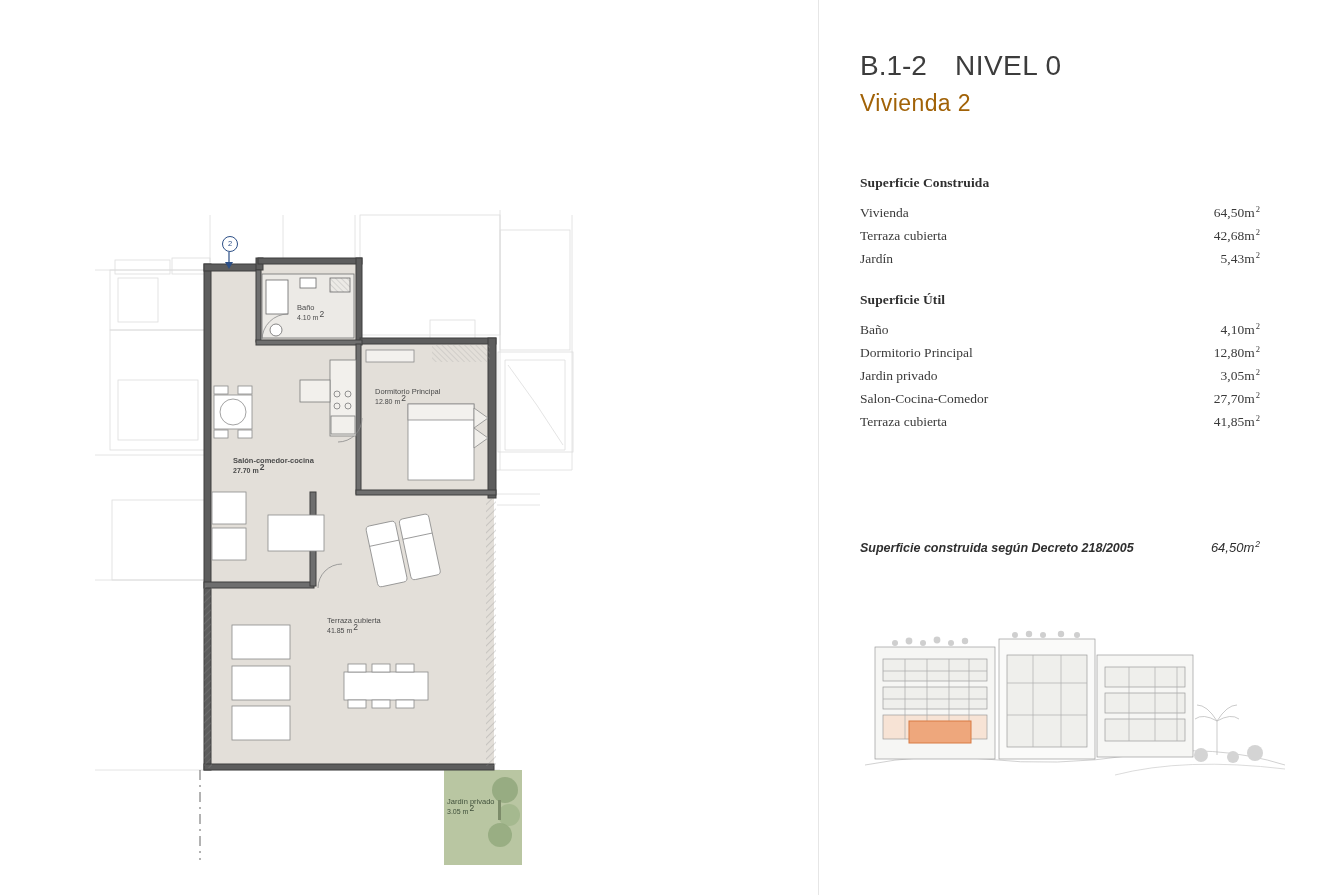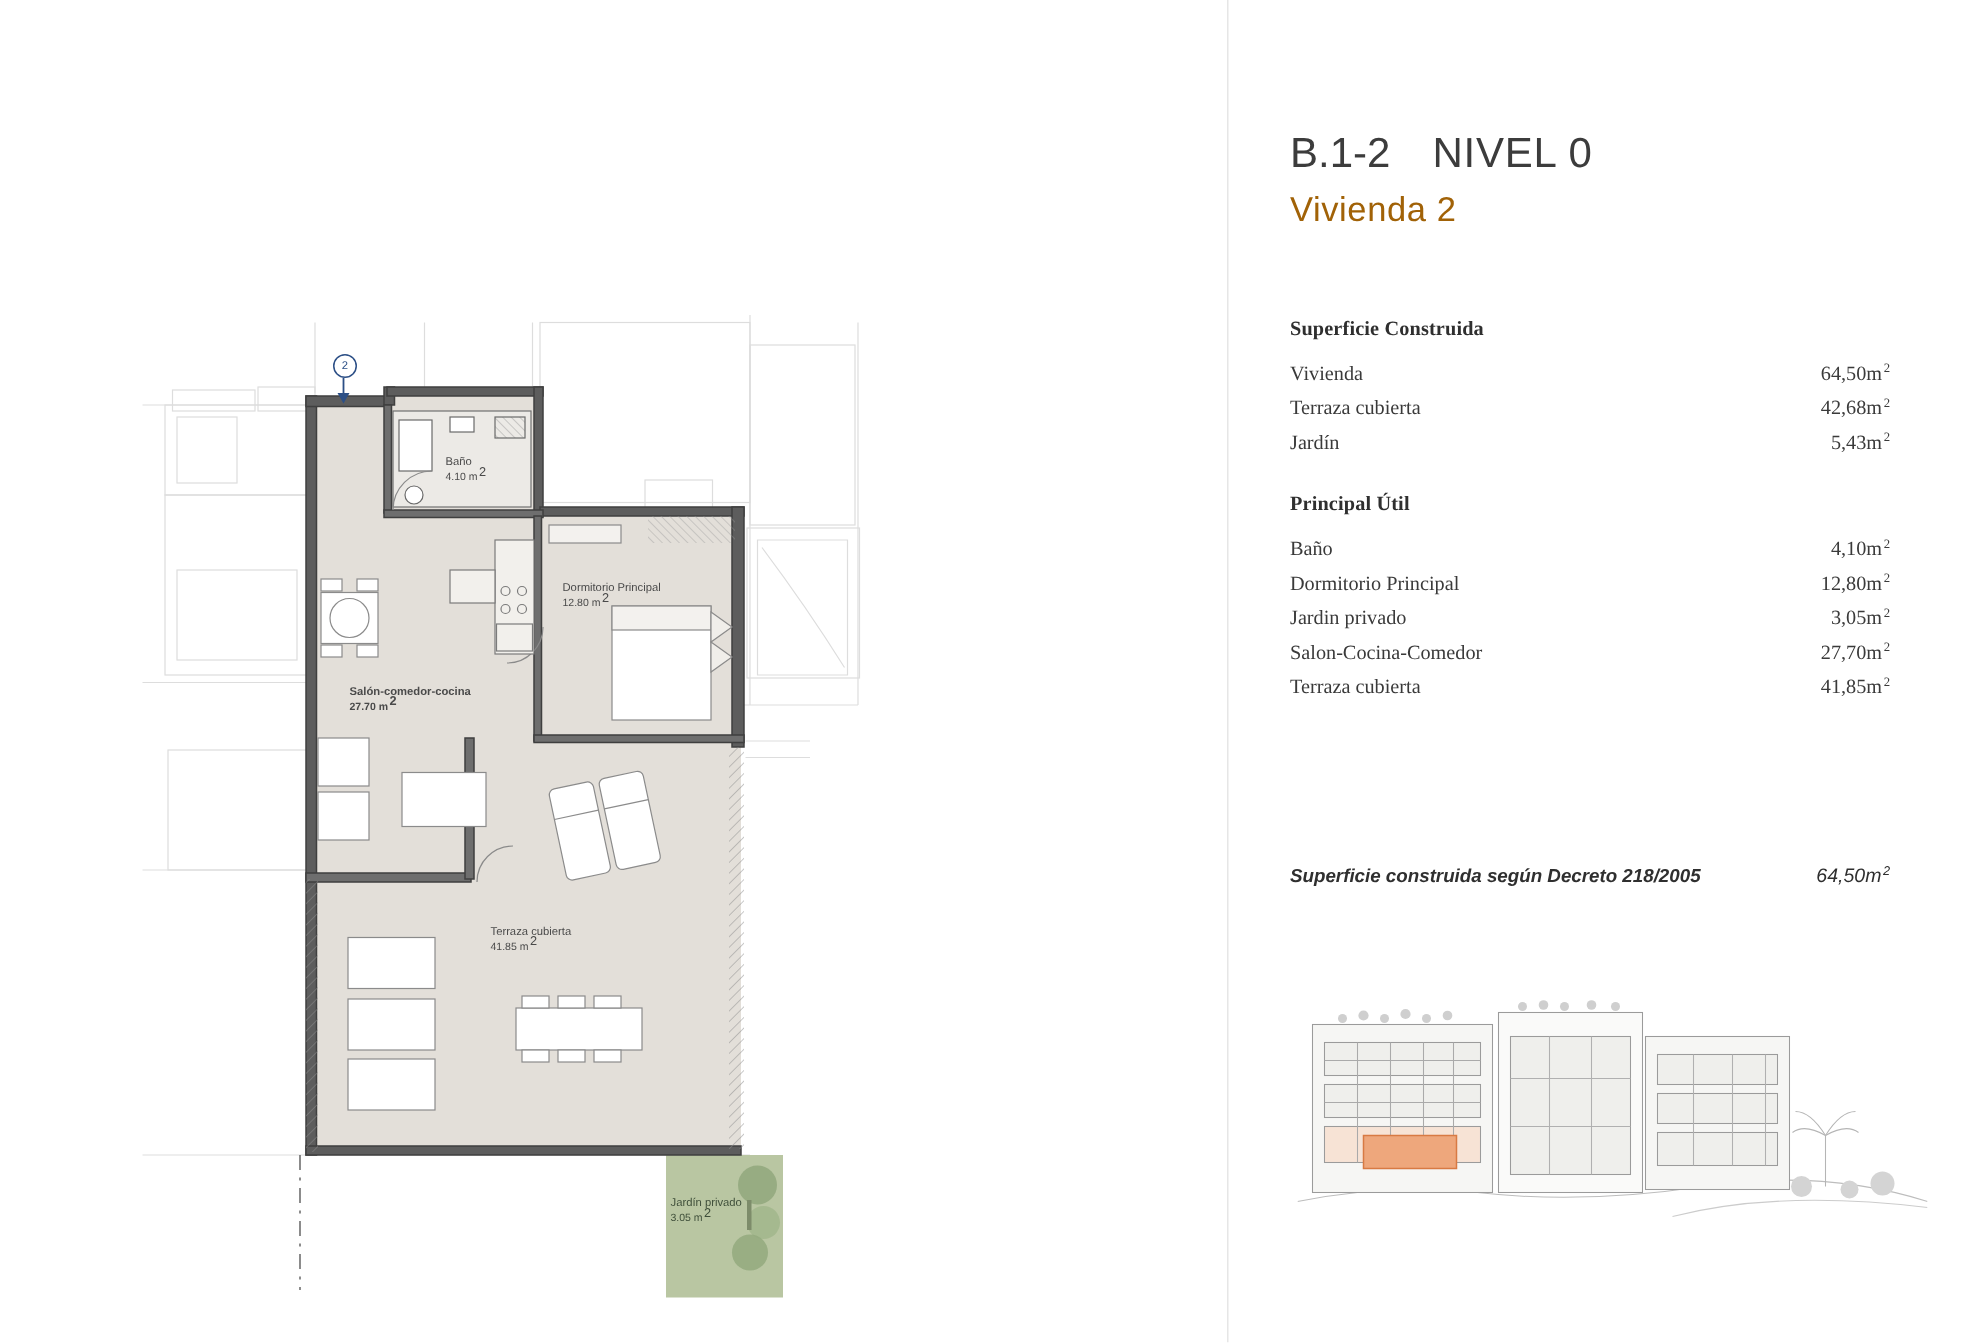--- a/index.html
+++ b/index.html
@@ -33,21 +33,20 @@
     background: #e6e6e6;
   }
 
   
   .info-panel {
     position: absolute;
     left: 845px;
     top: 0;
     width: 460px;
     height: 687px;
-    margin-top: 36px;
   }
   .title-block {
     position: absolute;
     left: 15px;
     top: 50px;
     width: 420px;
   }
   .title-main {
     font-size: 28px;
     color: #3c3c3c;
@@ -378,21 +377,21 @@
         <span class="label">Terraza cubierta</span>
         <span class="value"><span>42,68m</span><span class="sup">2</span></span>
       </div>
       <div class="row">
         <span class="label">Jardín</span>
         <span class="value"><span>5,43m</span><span class="sup">2</span></span>
       </div>
     </div>
 
     <div class="section" style="top:292px;">
-      <div class="section-heading">Principal Útil</div>
+      <div class="section-heading">Superficie Útil</div>
 
       <div class="row">
         <span class="label">Baño</span>
         <span class="value"><span>4,10m</span><span class="sup">2</span></span>
       </div>
       <div class="row">
         <span class="label">Dormitorio Principal</span>
         <span class="value"><span>12,80m</span><span class="sup">2</span></span>
       </div>
       <div class="row">

